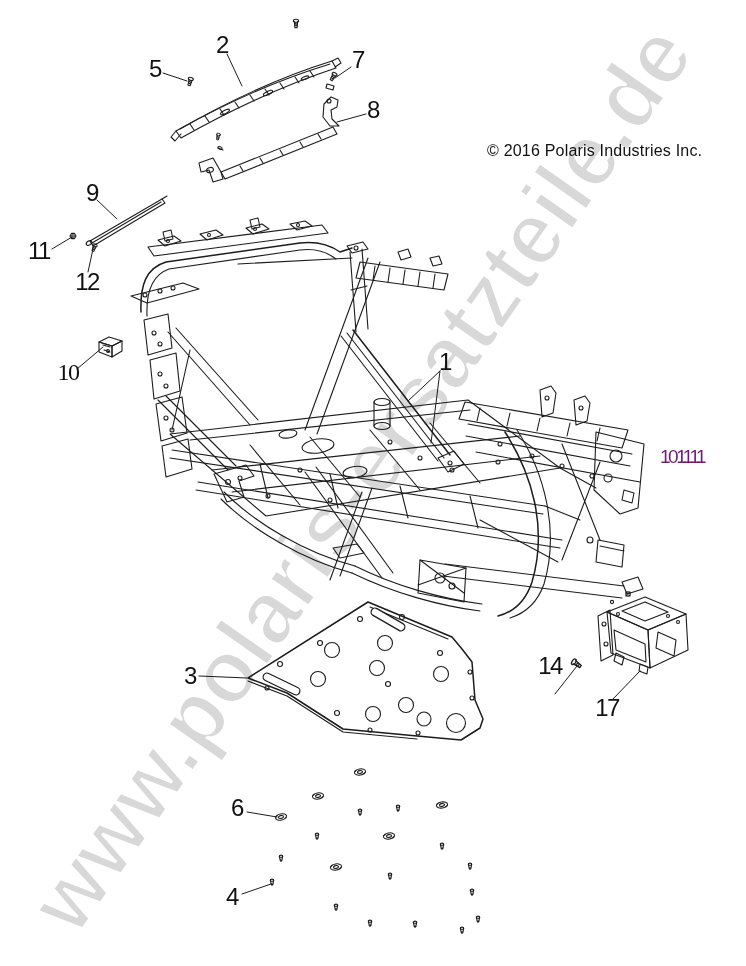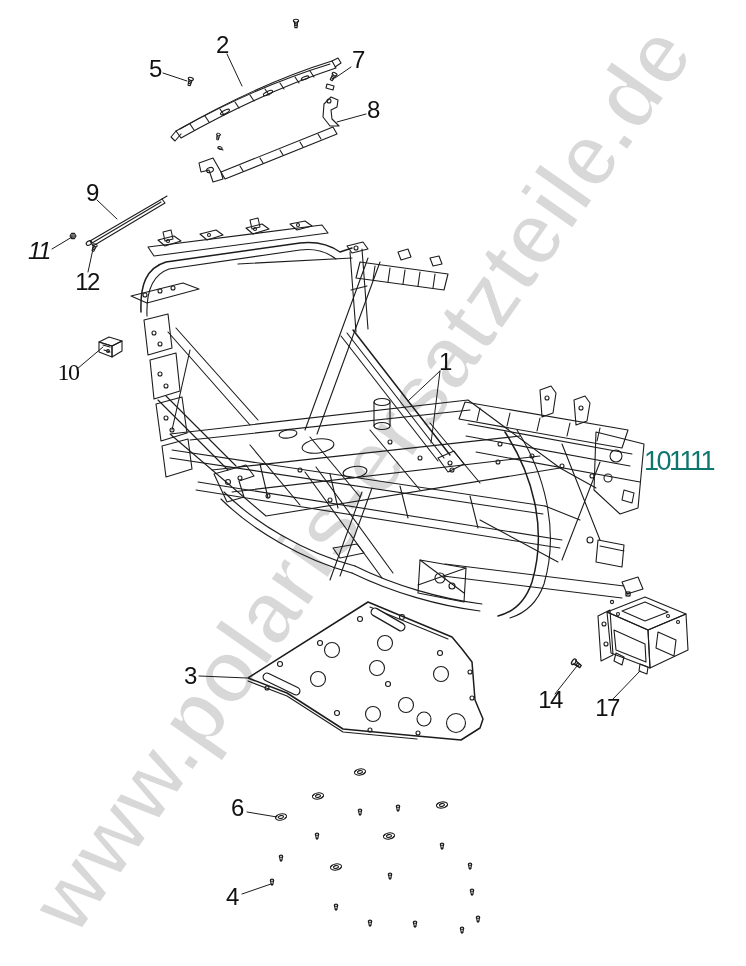--- a/index.html
+++ b/index.html
@@ -1,21 +1,21 @@
 <!DOCTYPE html>
 <html><head>
 <meta charset="utf-8">
 <style>
   html,body{margin:0;padding:0;background:#fff;}
   .page{position:relative;width:746px;height:966px;background:#ffffff;overflow:hidden;
         font-family:"Liberation Sans",sans-serif;}
   .page svg.layer{position:absolute;left:0;top:0;}
   .copyright{position:absolute;left:487px;top:142px;font-size:16px;color:#111;
              letter-spacing:.2px;white-space:nowrap;}
-  .partnum{position:absolute;left:644px;top:446px;font-size:27px;color:#0f766e;
+  .partnum{position:absolute;left:660px;top:446px;font-size:19px;color:#701a75;
            letter-spacing:-2.5px;white-space:nowrap;}
   .callout{position:absolute;transform:translate(-50%,-50%);font-size:24px;color:#111;
            letter-spacing:-1.5px;white-space:nowrap;line-height:1;}
   #art{stroke:#1c1c1c;fill:none;stroke-width:1.1;stroke-linecap:round;stroke-linejoin:round;}
   #art .thick{stroke-width:1.5;}
   #leader-lines line{stroke:#1c1c1c;stroke-width:1;}
   .wm-text{font-family:"Liberation Sans",sans-serif;font-weight:bold;}
 </style>
 </head>
 <body>
@@ -291,32 +291,33 @@
         <line x1="366" y1="114" x2="337" y2="122"></line>
         <line x1="97" y1="200" x2="117" y2="219"></line>
         <line x1="77" y1="369" x2="103" y2="347"></line>
         <line x1="52" y1="249" x2="72" y2="237"></line>
         <line x1="88" y1="272" x2="93" y2="249"></line>
         <line x1="613" y1="699" x2="640" y2="671"></line>
         <line x1="555" y1="694" x2="577" y2="666"></line>
       </g>
   </svg>
 
+  <div class="copyright">© 2016 Polaris Industries Inc.</div>
   <div class="partnum">101111</div>
 
   <div id="callouts">
       <span class="callout" style="left: 445px; top: 362px;">1</span>
       <span class="callout" style="left: 222px; top: 45px;">2</span>
       <span class="callout" style="left: 190px; top: 676px;">3</span>
       <span class="callout" style="left: 232px; top: 897px;">4</span>
       <span class="callout" style="left: 155px; top: 69px;">5</span>
       <span class="callout" style="left: 237px; top: 808px;">6</span>
       <span class="callout" style="left: 358px; top: 60px;">7</span>
       <span class="callout" style="left: 373px; top: 110px;">8</span>
       <span class="callout" style="left: 92px; top: 193px;">9</span>
       <span class="callout" style="left: 68px; top: 372px; font-family: Liberation Serif, serif;">10</span>
-      <span class="callout" style="left: 39px; top: 251px; font-style: italic;">11</span>
+      <span class="callout" style="left: 39px; top: 251px;">11</span>
       <span class="callout" style="left: 87px; top: 282px;">12</span>
       <span class="callout" style="left: 607px; top: 708px;">17</span>
-      <span class="callout" style="left: 550px; top: 700px;">14</span>
+      <span class="callout" style="left: 550px; top: 666px;">14</span>
     </div>
 
 </div>
 
 </body></html>

